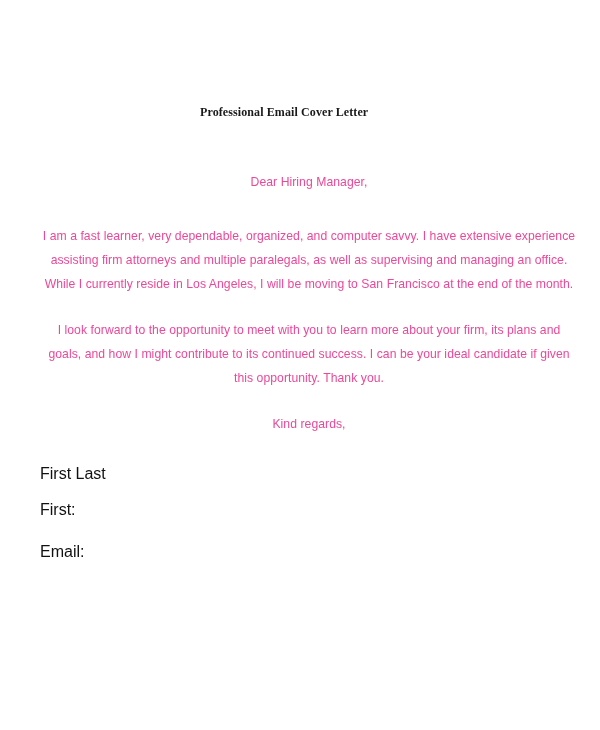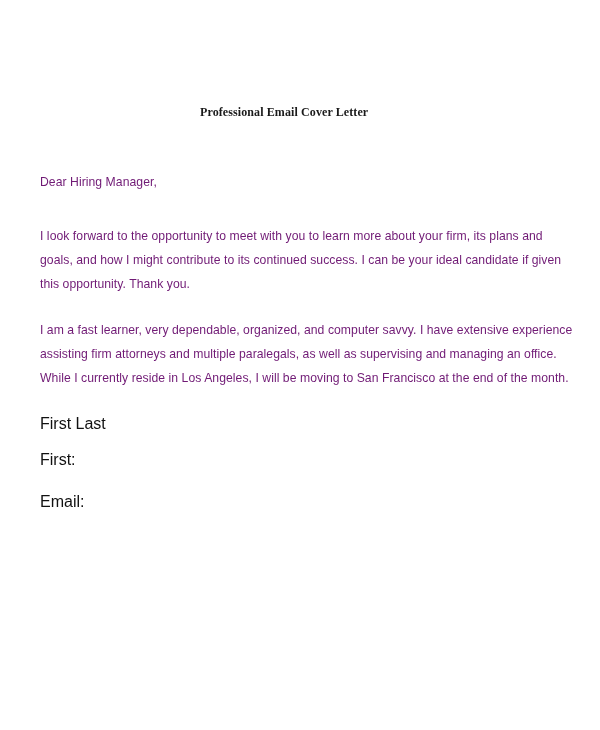--- a/index.html
+++ b/index.html
@@ -38,23 +38,23 @@
   }
   .body-block {
     position: absolute;
     left: 40px;
     top: 170px;
     width: 538px;
   }
   .para {
     font-size: 12.2px;
     line-height: 24px;
-    color: #701a75;
+    color: #ec4899;
     margin: 0 0 22px 0;
-    text-align: left;
+    text-align: center;
     letter-spacing: 0.05px;
   }
   .salutation {
     margin-bottom: 30px;
   }
   .closing {
     margin-top: 4px;
     margin-bottom: 26px;
   }
   .sig-line {
@@ -73,24 +73,25 @@
 
 <div class="page">
 
   <h1 class="doc-title">Professional Email Cover Letter</h1>
 
   <div class="body-block">
 
     <p class="para salutation">Dear Hiring Manager,</p>
 
 
+    <p class="para">I am a fast learner, very dependable, organized, and computer savvy. I have extensive experience assisting firm attorneys and multiple paralegals, as well as supervising and managing an office. While I currently reside in Los Angeles, I will be moving to San Francisco at the end of the month.</p>
+
     <p class="para">I look forward to the opportunity to meet with you to learn more about your firm, its plans and goals, and how I might contribute to its continued success. I can be your ideal candidate if given this opportunity. Thank you.</p>
 
-    <p class="para">I am a fast learner, very dependable, organized, and computer savvy. I have extensive experience assisting firm attorneys and multiple paralegals, as well as supervising and managing an office. While I currently reside in Los Angeles, I will be moving to San Francisco at the end of the month.</p>
-
+    <p class="para closing">Kind regards,</p>
 
     <div class="sig-line">First Last</div>
 
     <div class="sig-line">First:</div>
 
     <div class="sig-line last">Email:</div>
 
   </div>
 </div>
 

